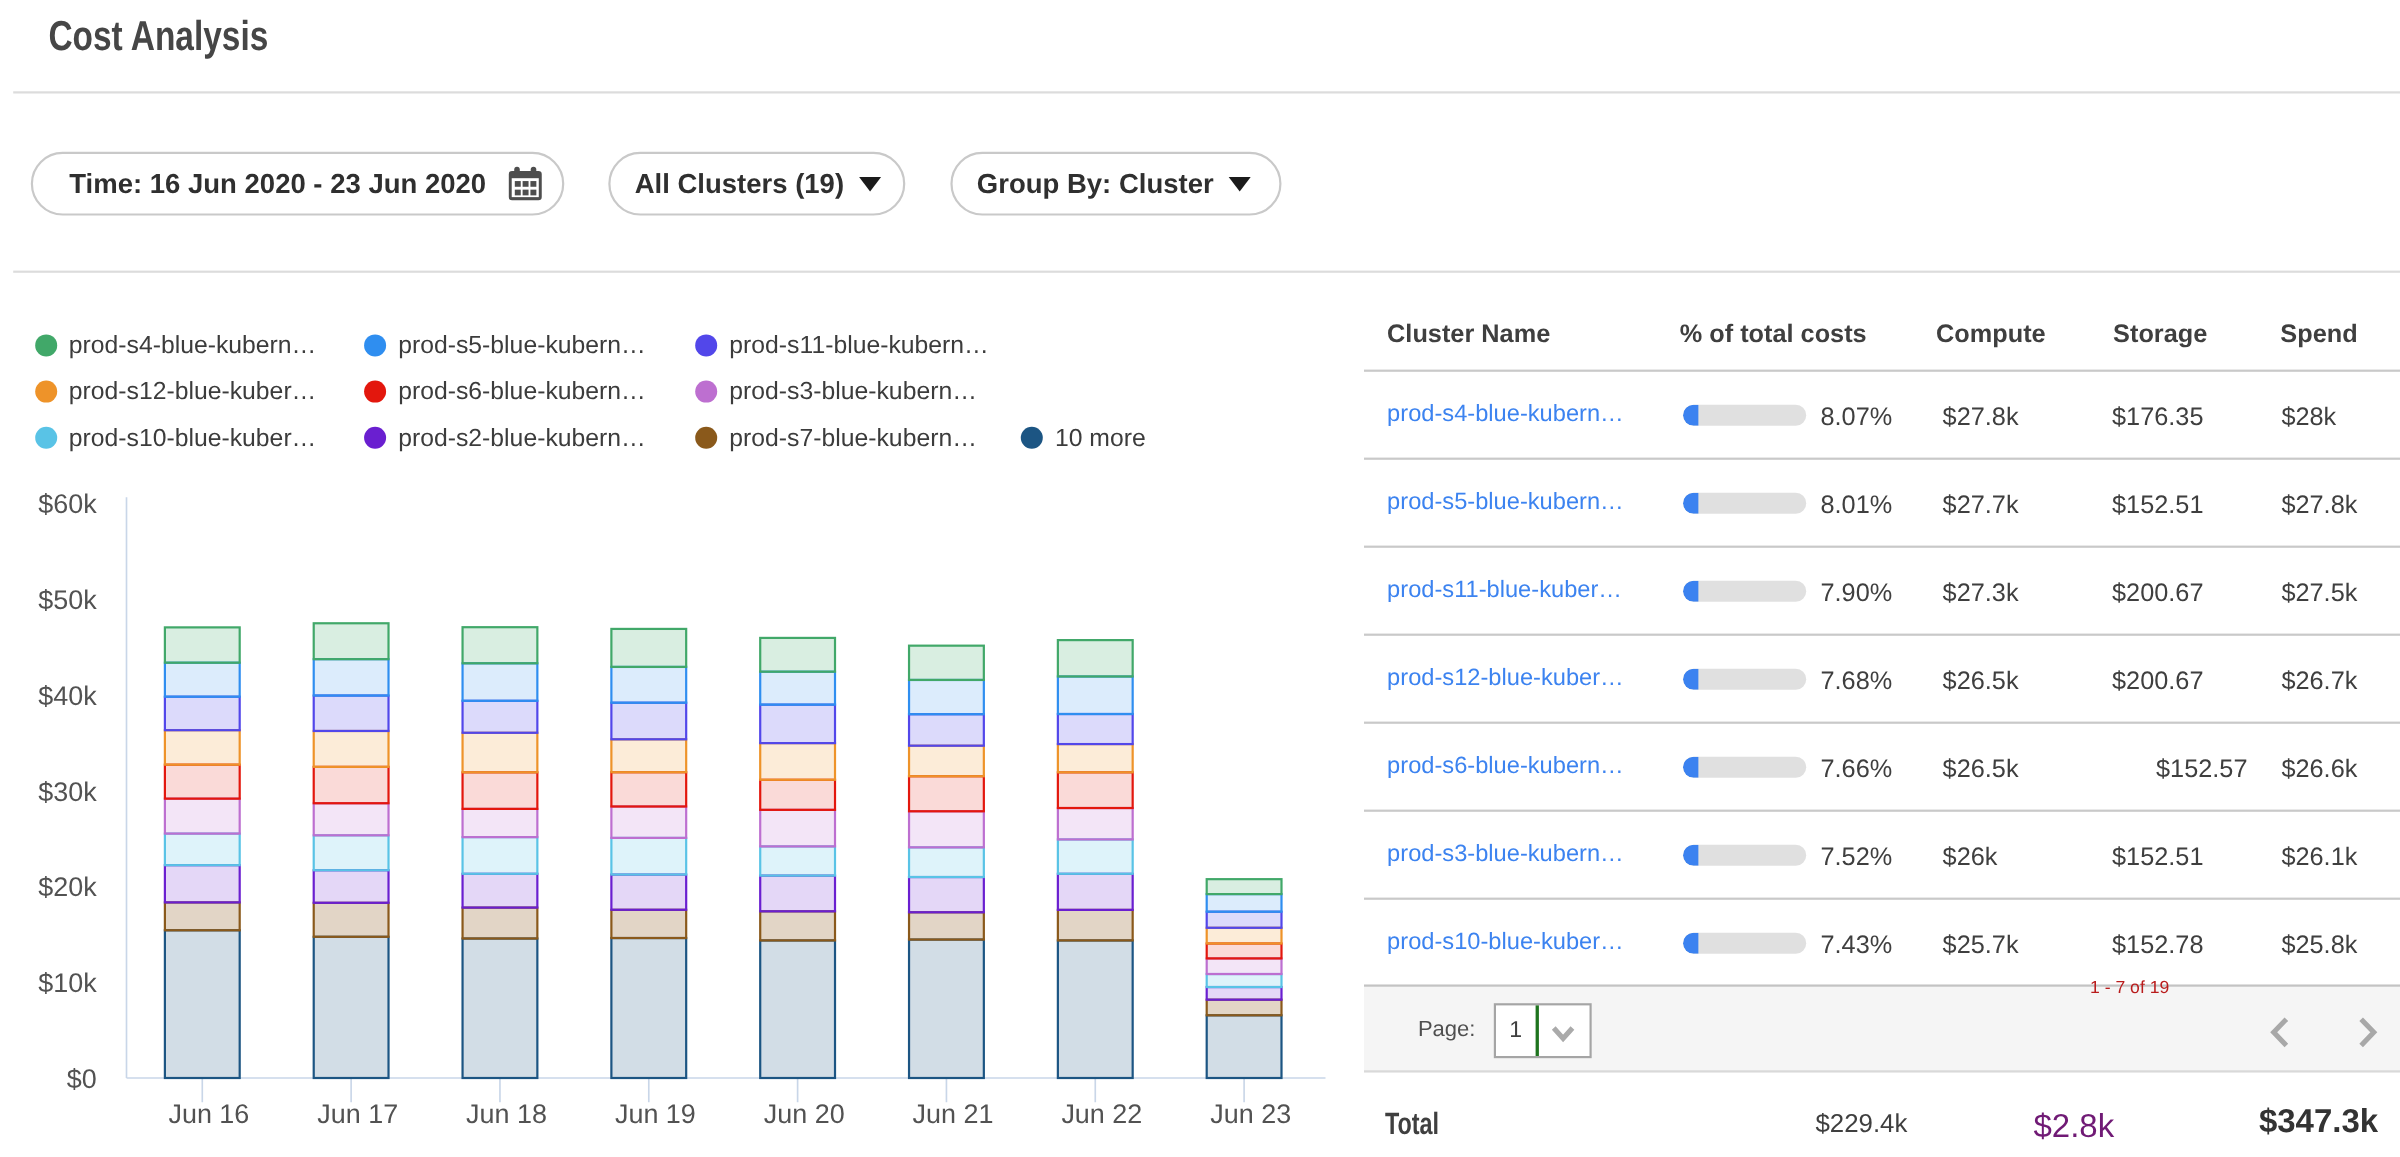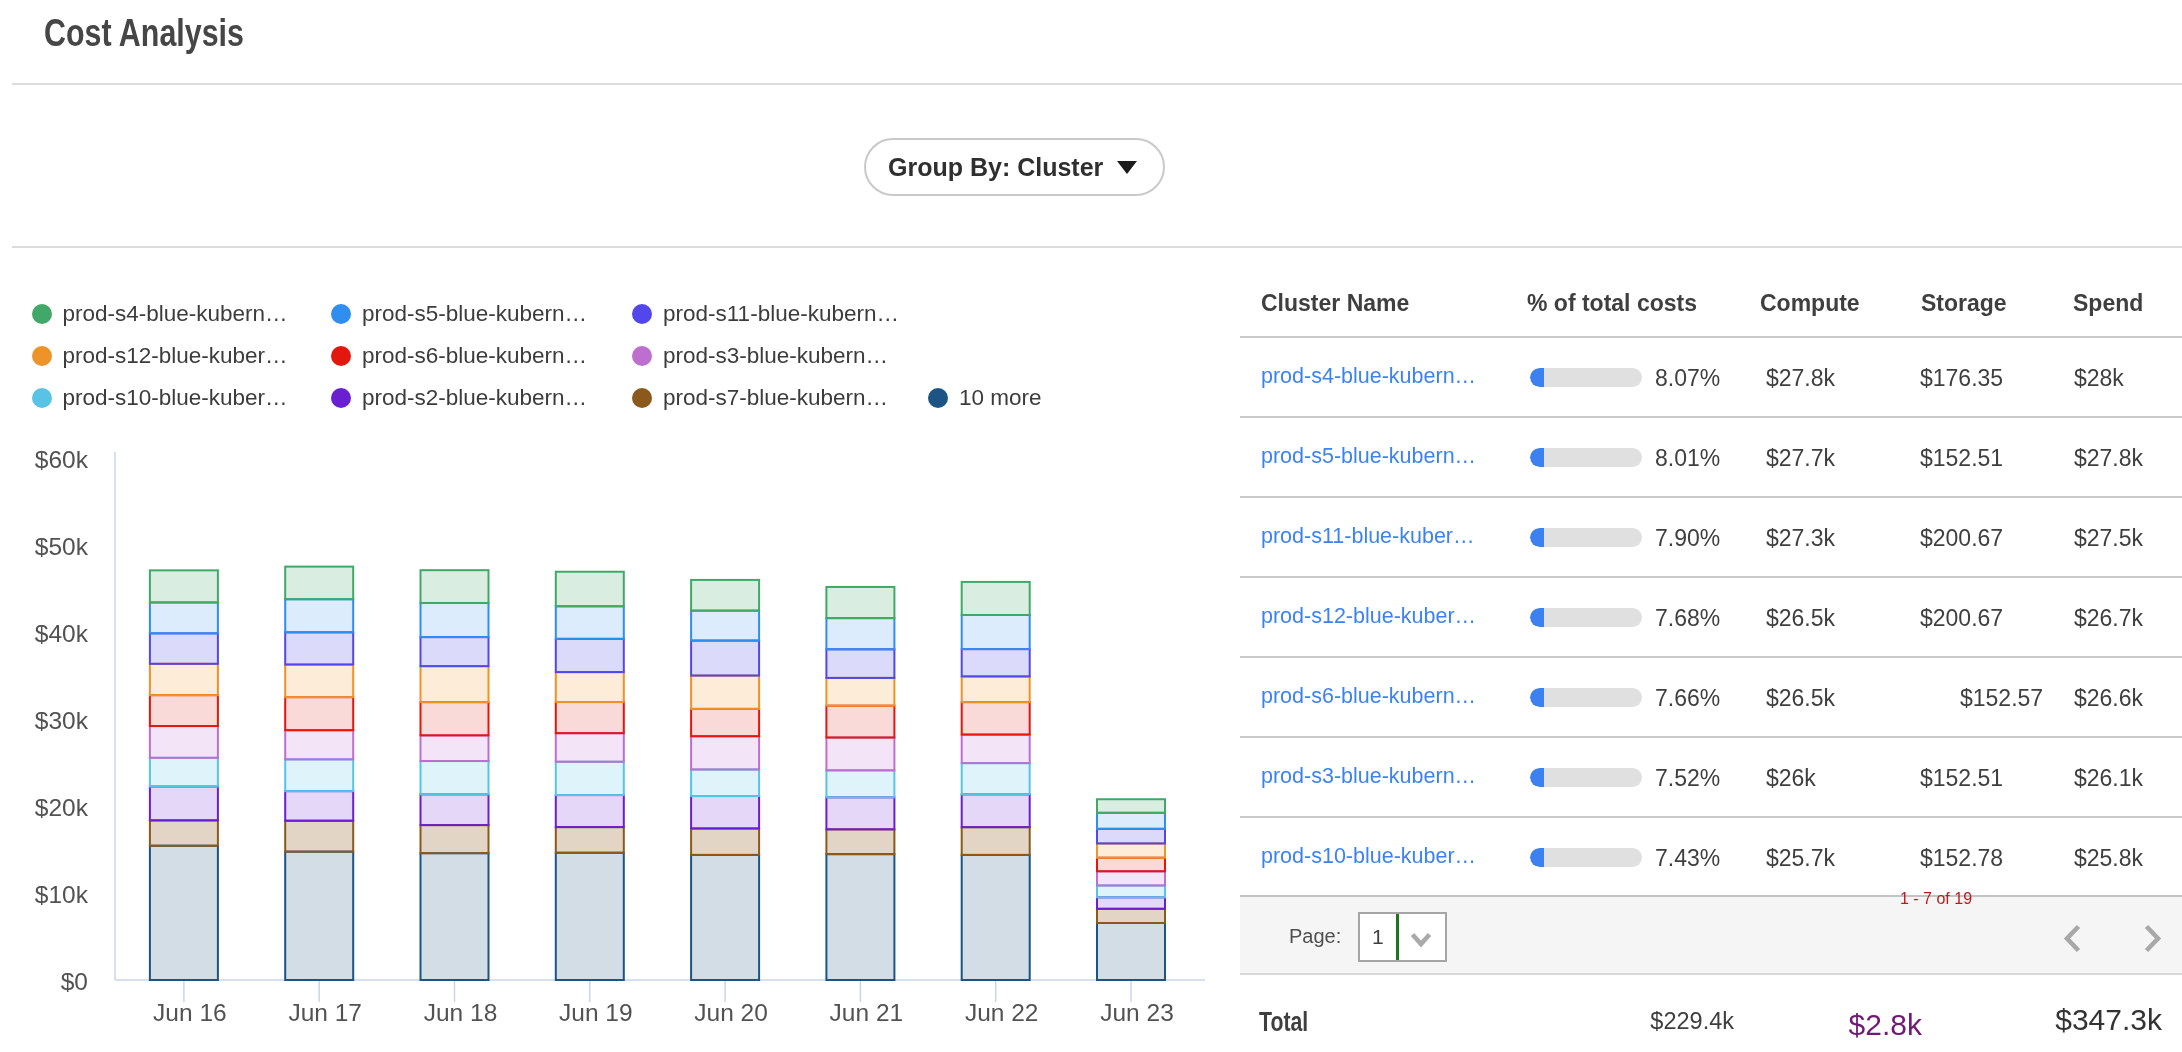--- a/index.html
+++ b/index.html
@@ -15,20 +15,43 @@
 .lnk { position:absolute; font-size:21.5px; color:#3c83f0; white-space:nowrap; }
 .val { position:absolute; font-size:23px; color:#3f3f3f; white-space:nowrap; }
 .pbar { position:absolute; width:112px; height:19px; border-radius:9.5px; background:#e0e0e0; overflow:hidden; }
 .pfill { width:14px; height:19px; border-radius:9.5px 0 0 9.5px; background:#3b82f0; }
 </style></head>
 <body>
 <div id="page">
   <div class="abs" style="left:44px;top:12px;font-size:38px;font-weight:bold;color:#464646;transform:scaleX(0.8);transform-origin:0 0">Cost Analysis</div>
   <div class="hr" style="top:83px"></div>
 
+  <div class="pill" style="left:28px;width:485px;padding-left:33px">Time: 16 Jun 2020 - 23 Jun 2020<span style="margin-left:20px">
+        <svg width="31" height="32" viewBox="0 0 31 32" style="display:block">
+<rect x="5.5" y="0.5" width="5" height="10" rx="2.5" fill="#4e4e4e" stroke="#fff" stroke-width="1"></rect>
+<rect x="20.5" y="0.5" width="5" height="10" rx="2.5" fill="#4e4e4e" stroke="#fff" stroke-width="1"></rect>
+<path d="M3.5 4.5 H27.5 A3 3 0 0 1 30.5 7.5 V28 A3 3 0 0 1 27.5 31 H3.5 A3 3 0 0 1 0.5 28 V7.5 A3 3 0 0 1 3.5 4.5 Z" fill="#4e4e4e"></path>
+<rect x="5.5" y="0.5" width="5" height="10" rx="2.5" fill="#4e4e4e"></rect>
+<rect x="20.5" y="0.5" width="5" height="10" rx="2.5" fill="#4e4e4e"></rect>
+<rect x="3.2" y="11" width="24.6" height="17.2" fill="#fff"></rect>
+<g fill="#4e4e4e">
+<rect x="6" y="13.6" width="5.4" height="5.2"></rect>
+            <rect x="13.1" y="13.6" width="5.4" height="5.2"></rect>
+            <rect x="20.2" y="13.6" width="5.4" height="5.2"></rect>
+<rect x="6" y="21.4" width="5.4" height="5.2"></rect>
+            <rect x="13.1" y="21.4" width="5.4" height="5.2"></rect>
+            <rect x="20.2" y="21.4" width="5.4" height="5.2"></rect>
+</g>
+        </svg>
+      </span></div>
+  <div class="pill" style="left:553px;width:270px;padding-left:22px">All Clusters (19)<span style="margin-left:13px">
+        <svg width="22" height="16" viewBox="0 0 22 16" style="display:block">
+          <path d="M1 2 L21 2 L11 15 Z" fill="#1b1b1b"></path>
+        </svg>
+      </span></div>
   <div class="pill" style="left:864px;width:301px;padding-left:22px">Group By: Cluster<span style="margin-left:13px">
         <svg width="22" height="16" viewBox="0 0 22 16" style="display:block">
           <path d="M1 2 L21 2 L11 15 Z" fill="#1b1b1b"></path>
         </svg>
       </span></div>
 
   <div class="hr" style="top:246px"></div>
 
   <div class="dot" style="left:31.5px;top:304px;background:#41a869"></div>
 <div class="ltx" style="left:62.5px;top:301px">prod-s4-blue-kubern…</div>
@@ -240,14 +263,14 @@
   <svg class="abs" style="left:2063px;top:924px" width="18" height="29" viewBox="0 0 18 29">
       <path d="M15.5 2.5 L4 14.5 L15.5 26.5" fill="none" stroke="#a8a8a8" stroke-width="4.6"></path>
     </svg>
   <svg class="abs" style="left:2144px;top:924px" width="18" height="29" viewBox="0 0 18 29">
       <path d="M2.5 2.5 L14 14.5 L2.5 26.5" fill="none" stroke="#a8a8a8" stroke-width="4.6"></path>
     </svg>
 
   <div class="abs" style="left:1259px;top:1006px;font-size:28px;font-weight:bold;color:#3f3f3f;transform:scaleX(0.76);transform-origin:0 0">Total</div>
   <div class="abs" style="right:448px;top:1008px;font-size:23.5px;color:#3f3f3f">$229.4k</div>
   <div class="abs" style="right:260px;top:1008px;font-size:30px;color:#701a75">$2.8k</div>
-  <div class="abs" style="right:20px;top:1003px;font-size:30px;font-weight:normal;color:#333">$347.3k</div>
+  <div class="abs" style="right:20px;top:1003px;font-size:30px;font-weight:bold;color:#333">$347.3k</div>
 </div>
 
 </body></html>

